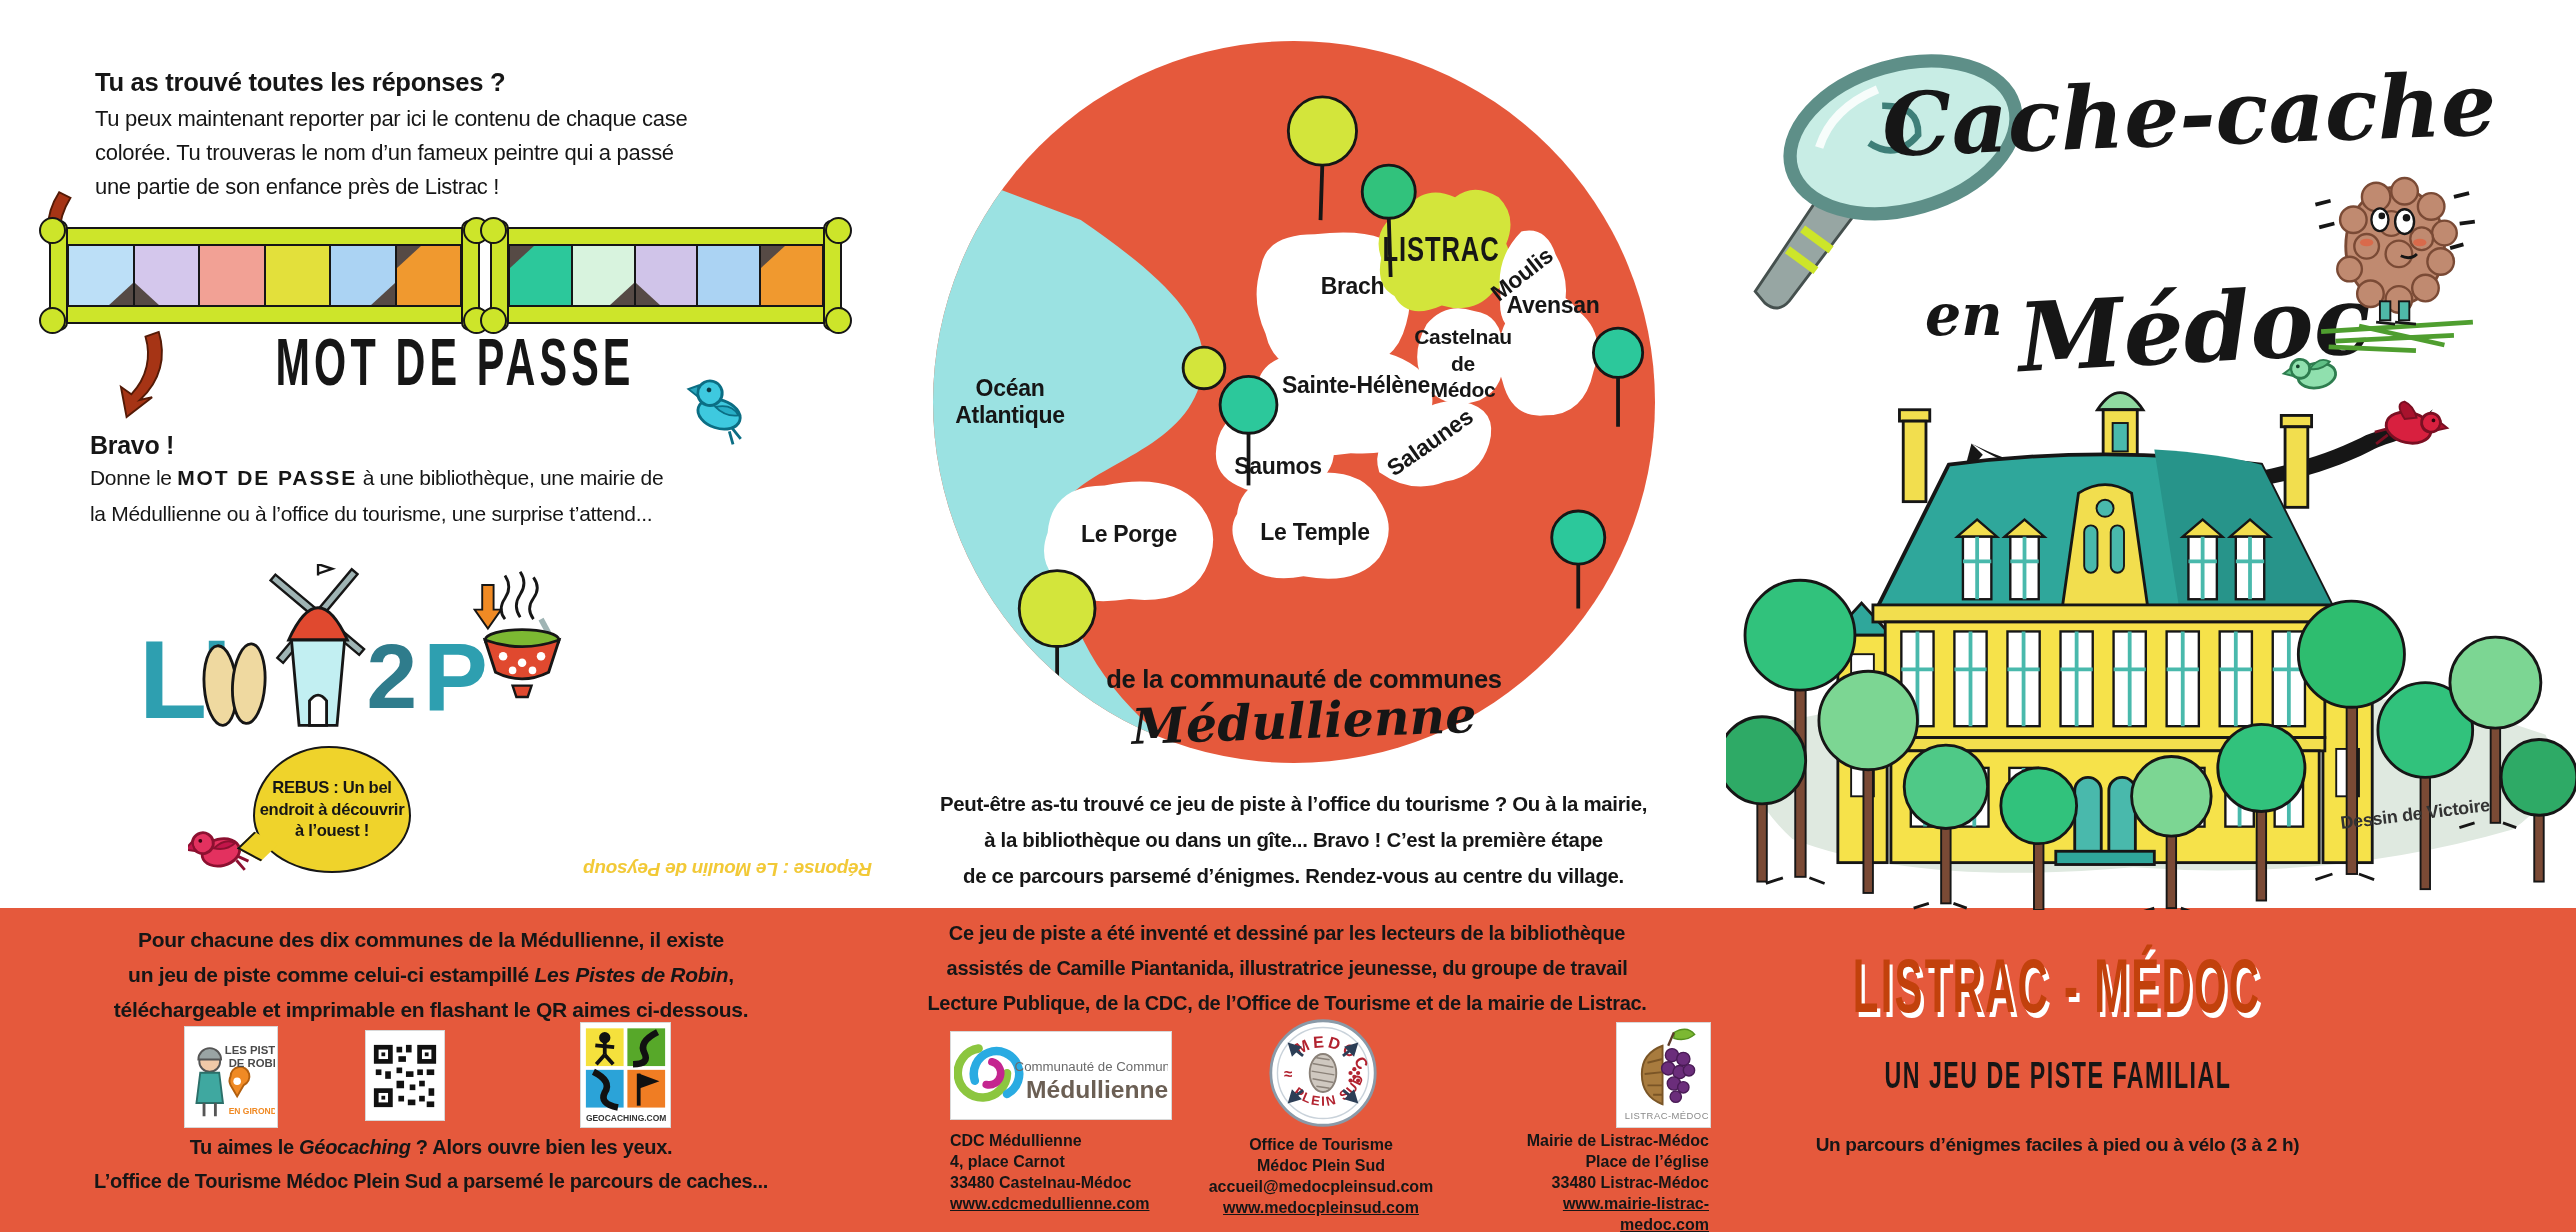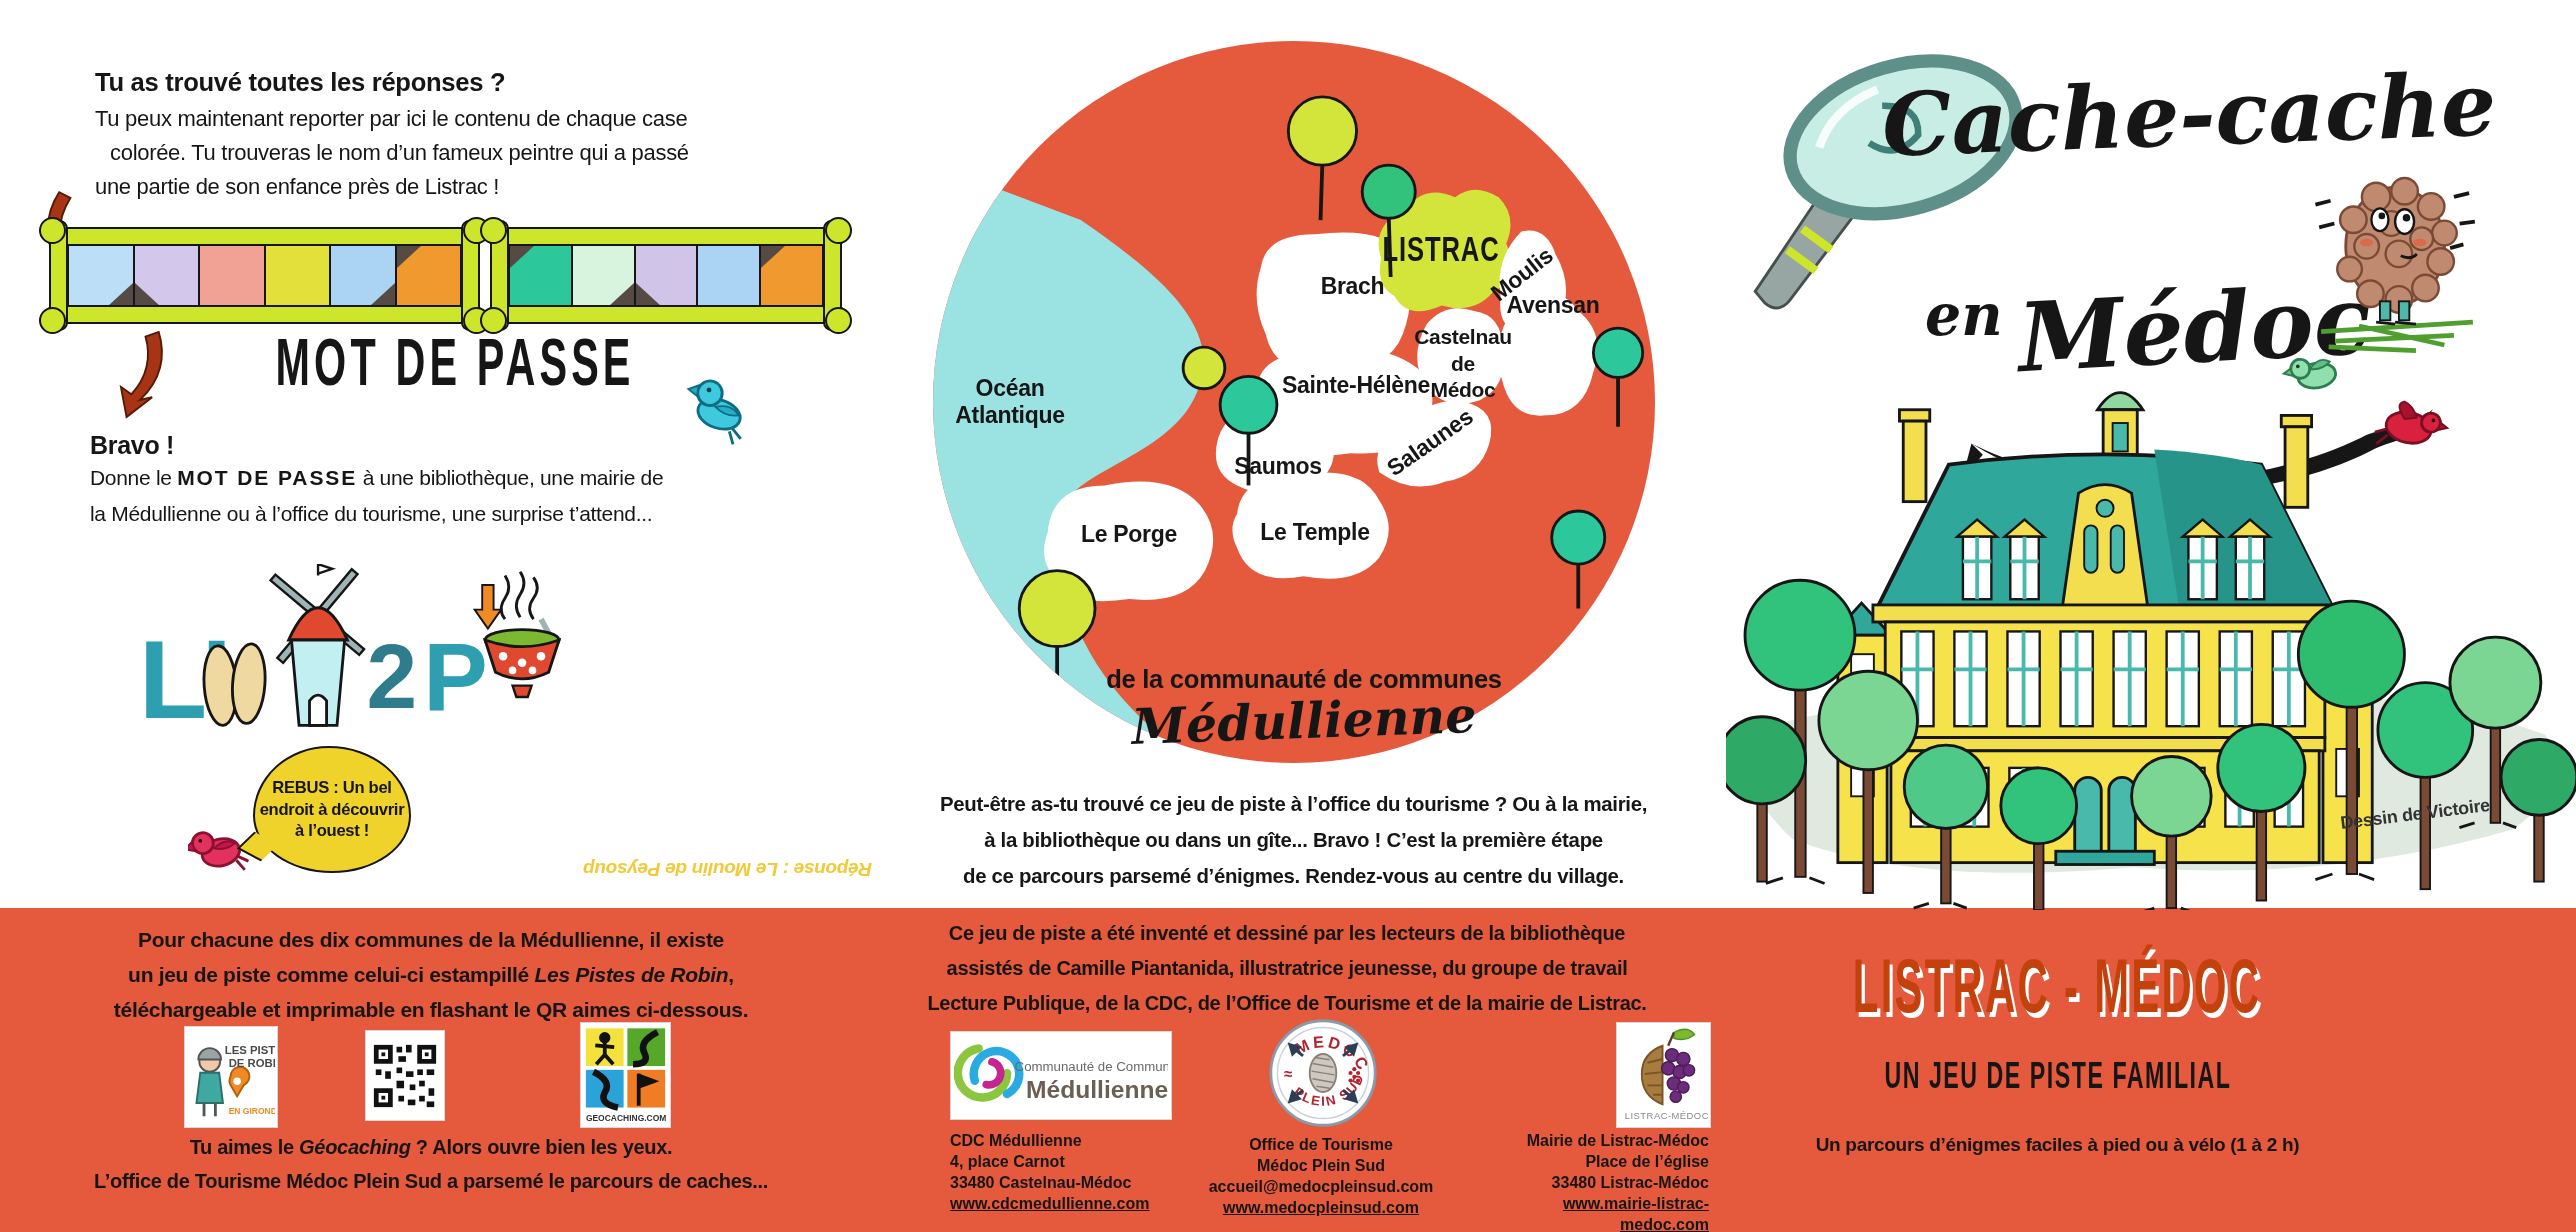--- a/index.html
+++ b/index.html
@@ -43,21 +43,21 @@
 </style>
 </head>
 <body>
 
 <div id="poster">
 
   <div class="abs" style="left: 0px; top: 908px; width: 2576px; height: 324px; background: rgb(229, 89, 60);"></div>
 
   <div class="abs hand" style="left:95px;top:68px;font-size:25.6px;">Tu as trouvé toutes les réponses ?</div>
   <div class="abs handr" style="left:95px;top:106px;font-size:22px;">Tu peux maintenant reporter par ici le contenu de chaque case</div>
-  <div class="abs handr" style="left:110px;top:140px;font-size:22px;">colorée. Tu trouveras le nom d’un fameux peintre qui a passé</div>
+  <div class="abs handr" style="left:95px;top:140px;font-size:22px;">colorée. Tu trouveras le nom d’un fameux peintre qui a passé</div>
   <div class="abs handr" style="left:95px;top:174px;font-size:22px;">une partie de son enfance près de Listrac !</div>
 
   <svg class="abs" style="left:26.5px;top:190px;" width="87" height="114" viewBox="0 0 92 120">
     <path d="M34,2 C16,30 18,62 42,92 L28,87 L54,114 L64,80 L49,87 C30,60 30,34 46,8 Z" fill="#A63415" stroke="#541A06" stroke-width="2"></path>
   </svg>
 
   <div class="strip" style="left:52px;top:228px;width:425px;">
     <div class="cells">
       <div class="cell tri-br" style="background: rgb(188, 223, 247);"></div>
       <div class="cell tri-bl" style="background: rgb(212, 199, 236);"></div>
@@ -627,16 +627,16 @@
   </svg>
 
   <div class="abs hand nowrap" style="left:2340px;top:804px;font-size:18px;color:#333;transform:rotate(-7deg);">Dessin de Victoire</div>
 
   <div class="abs center" style="left:1754px;top:956px;width:607px;font-size:51px;color:#c2410c;">
     <span style="display:inline-block;transform:scale(0.82,1.5);transform-origin:center;letter-spacing:2.8px;font-weight:bold;text-shadow:3.8px 3.8px 0 #ffffff;">LISTRAC - MÉDOC</span>
   </div>
   <div class="abs center" style="left:1754px;top:1060px;width:607px;font-size:29px;">
     <span style="display:inline-block;transform:scale(0.8,1.25);transform-origin:center;letter-spacing:1.9px;font-weight:bold;">UN JEU DE PISTE FAMILIAL</span>
   </div>
-  <div class="abs hand center nowrap" style="left:1754px;top:1134px;width:607px;font-size:19px;">Un parcours d’énigmes faciles à pied ou à vélo (1 à 2 h)</div>
+  <div class="abs hand center nowrap" style="left:1754px;top:1134px;width:607px;font-size:19px;">Un parcours d’énigmes faciles à pied ou à vélo (3 à 2 h)</div>
 
 </div>
 
 
 </body></html>

